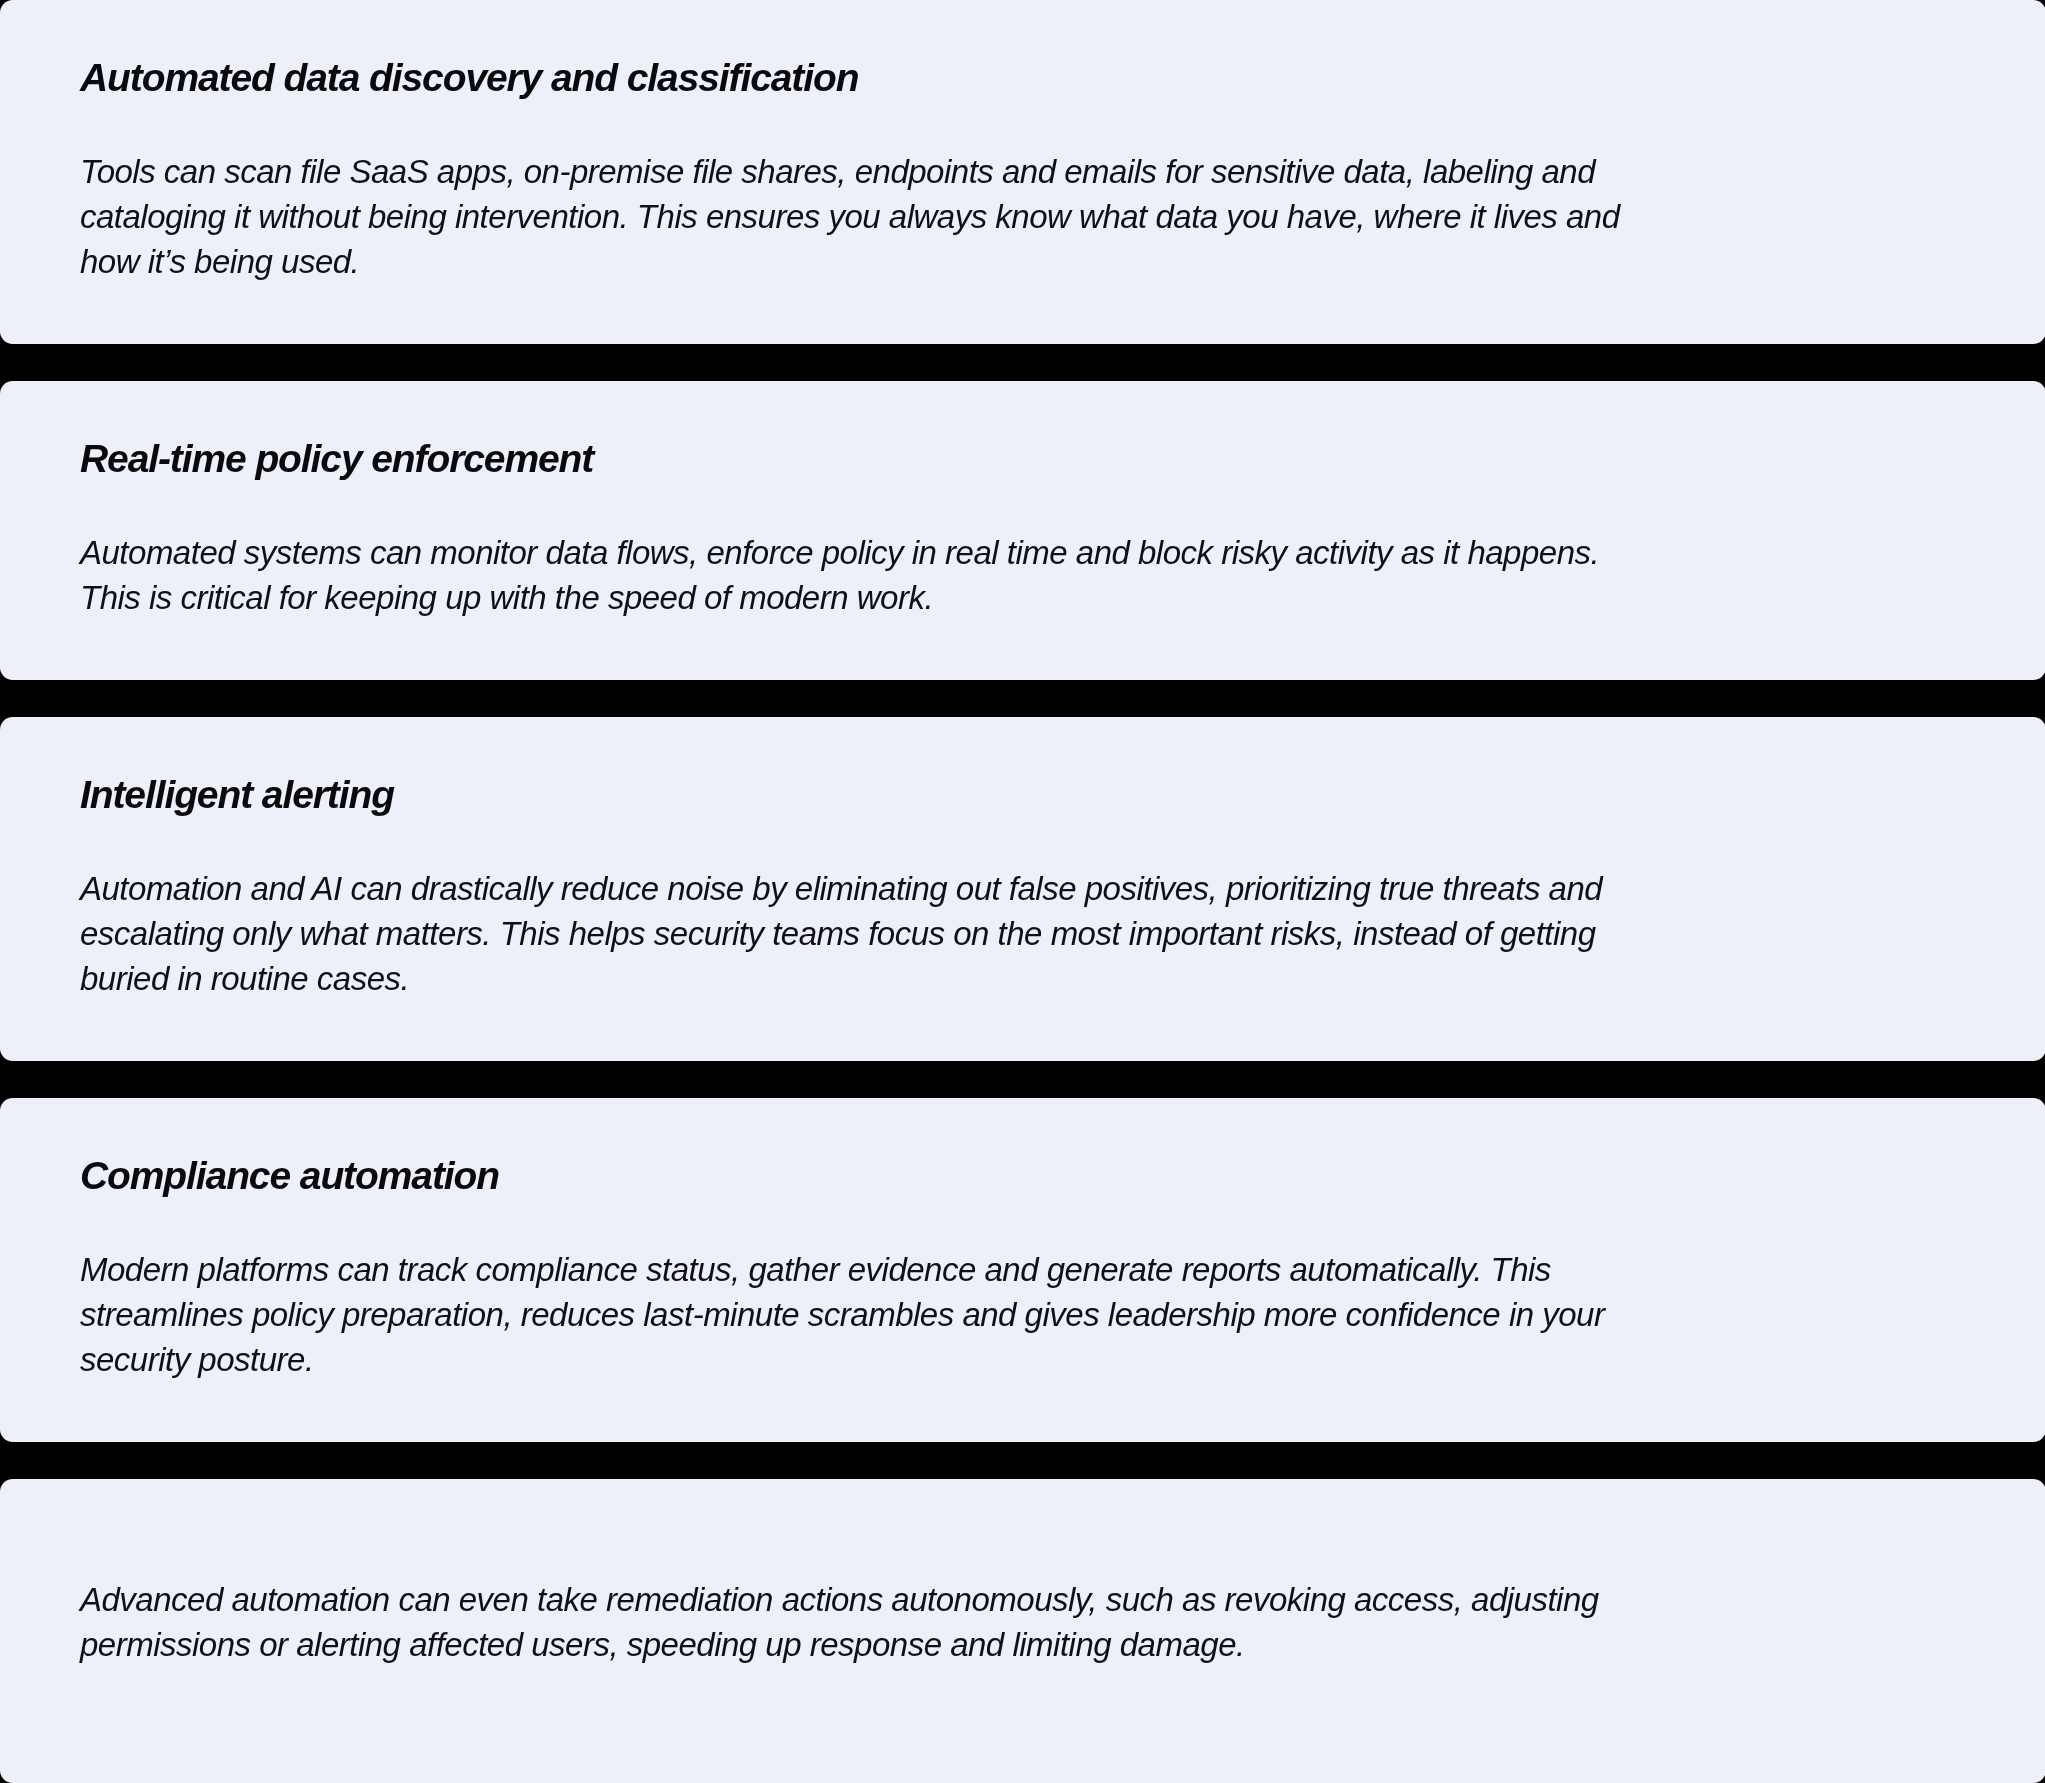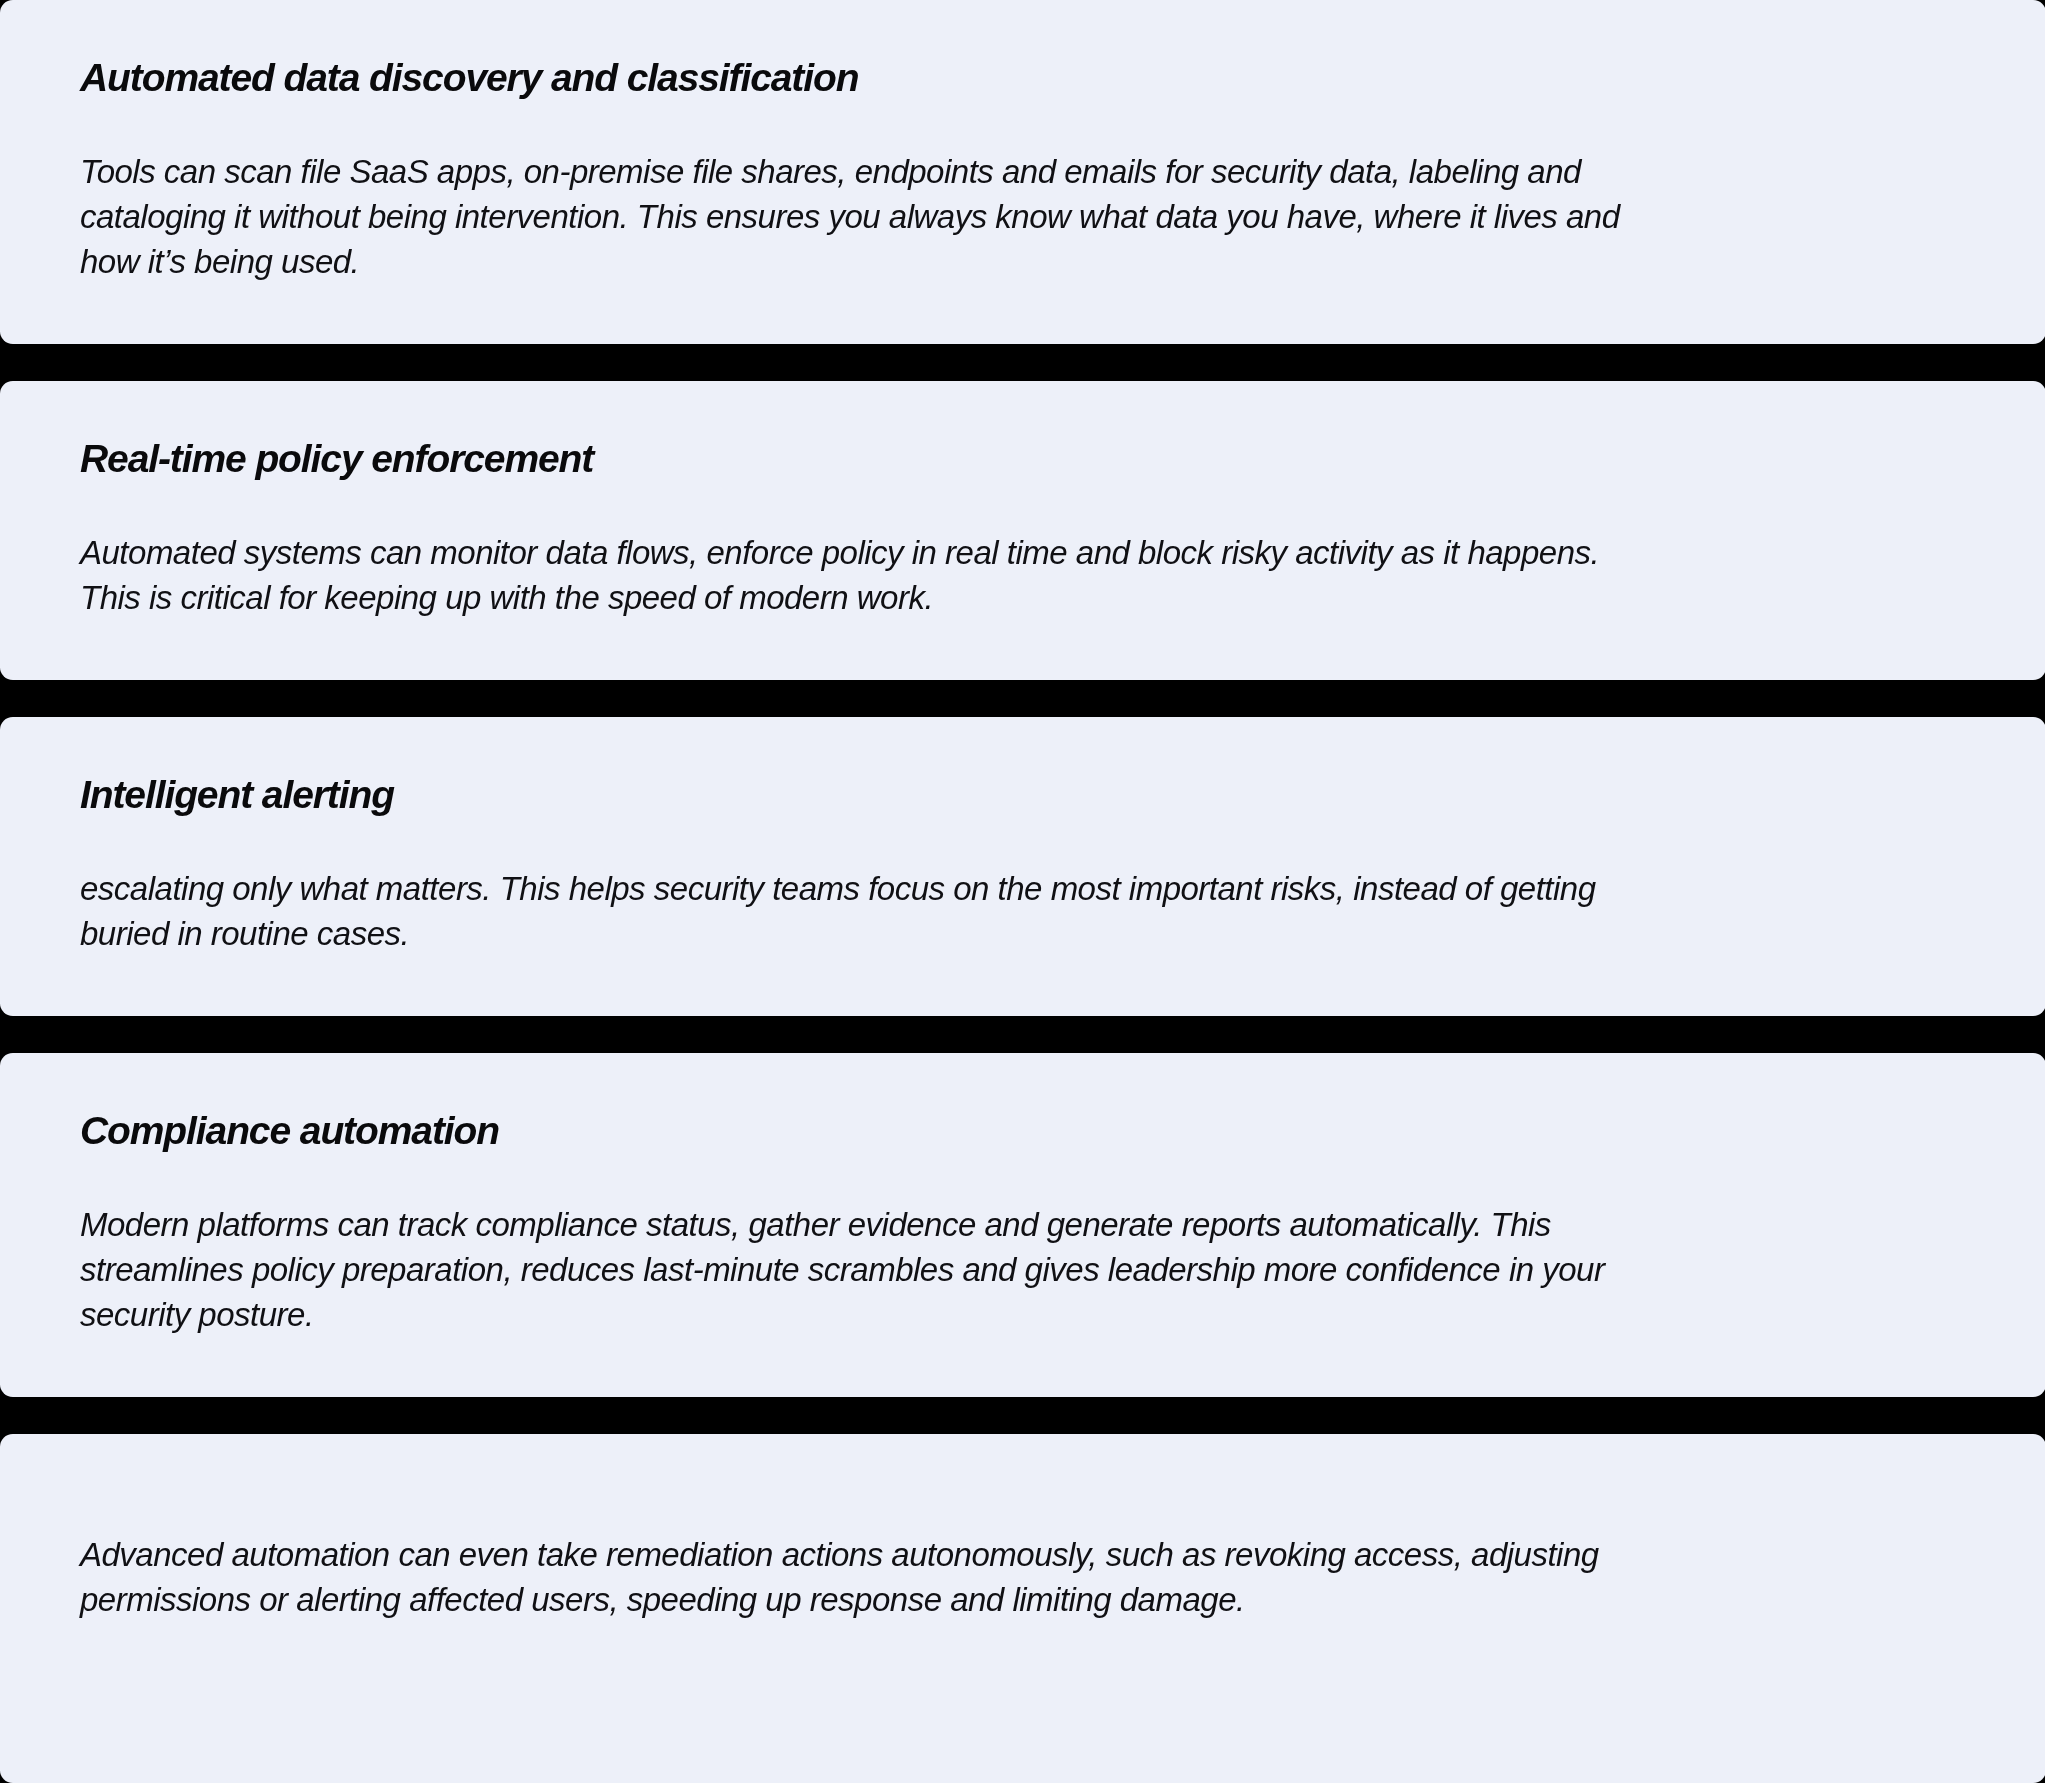--- a/index.html
+++ b/index.html
@@ -38,37 +38,38 @@
     letter-spacing: -0.5px;
     white-space: nowrap;
   }
 </style>
 </head>
 <body style="background: rgb(0, 0, 0);">
 
 <section class="card">
   <h2 class="heading">Automated data discovery and classification</h2>
   <div class="body">
-    <span class="line">Tools can scan file SaaS apps, on-premise file shares, endpoints and emails for security data, labeling and</span>
+    <span class="line">Tools can scan file SaaS apps, on-premise file shares, endpoints and emails for sensitive data, labeling and</span>
     <span class="line">cataloging it without being intervention. This ensures you always know what data you have, where it lives and</span>
     <span class="line">how it’s being used.</span>
   </div>
 </section>
 
 <section class="card">
   <h2 class="heading">Real-time policy enforcement</h2>
   <div class="body">
     <span class="line">Automated systems can monitor data flows, enforce policy in real time and block risky activity as it happens.</span>
     <span class="line">This is critical for keeping up with the speed of modern work.</span>
   </div>
 </section>
 
 <section class="card">
   <h2 class="heading">Intelligent alerting</h2>
   <div class="body">
+    <span class="line">Automation and AI can drastically reduce noise by eliminating out false positives, prioritizing true threats and</span>
     <span class="line">escalating only what matters. This helps security teams focus on the most important risks, instead of getting</span>
     <span class="line">buried in routine cases.</span>
   </div>
 </section>
 
 <section class="card">
   <h2 class="heading">Compliance automation</h2>
   <div class="body">
     <span class="line">Modern platforms can track compliance status, gather evidence and generate reports automatically. This</span>
     <span class="line">streamlines policy preparation, reduces last-minute scrambles and gives leadership more confidence in your</span>

